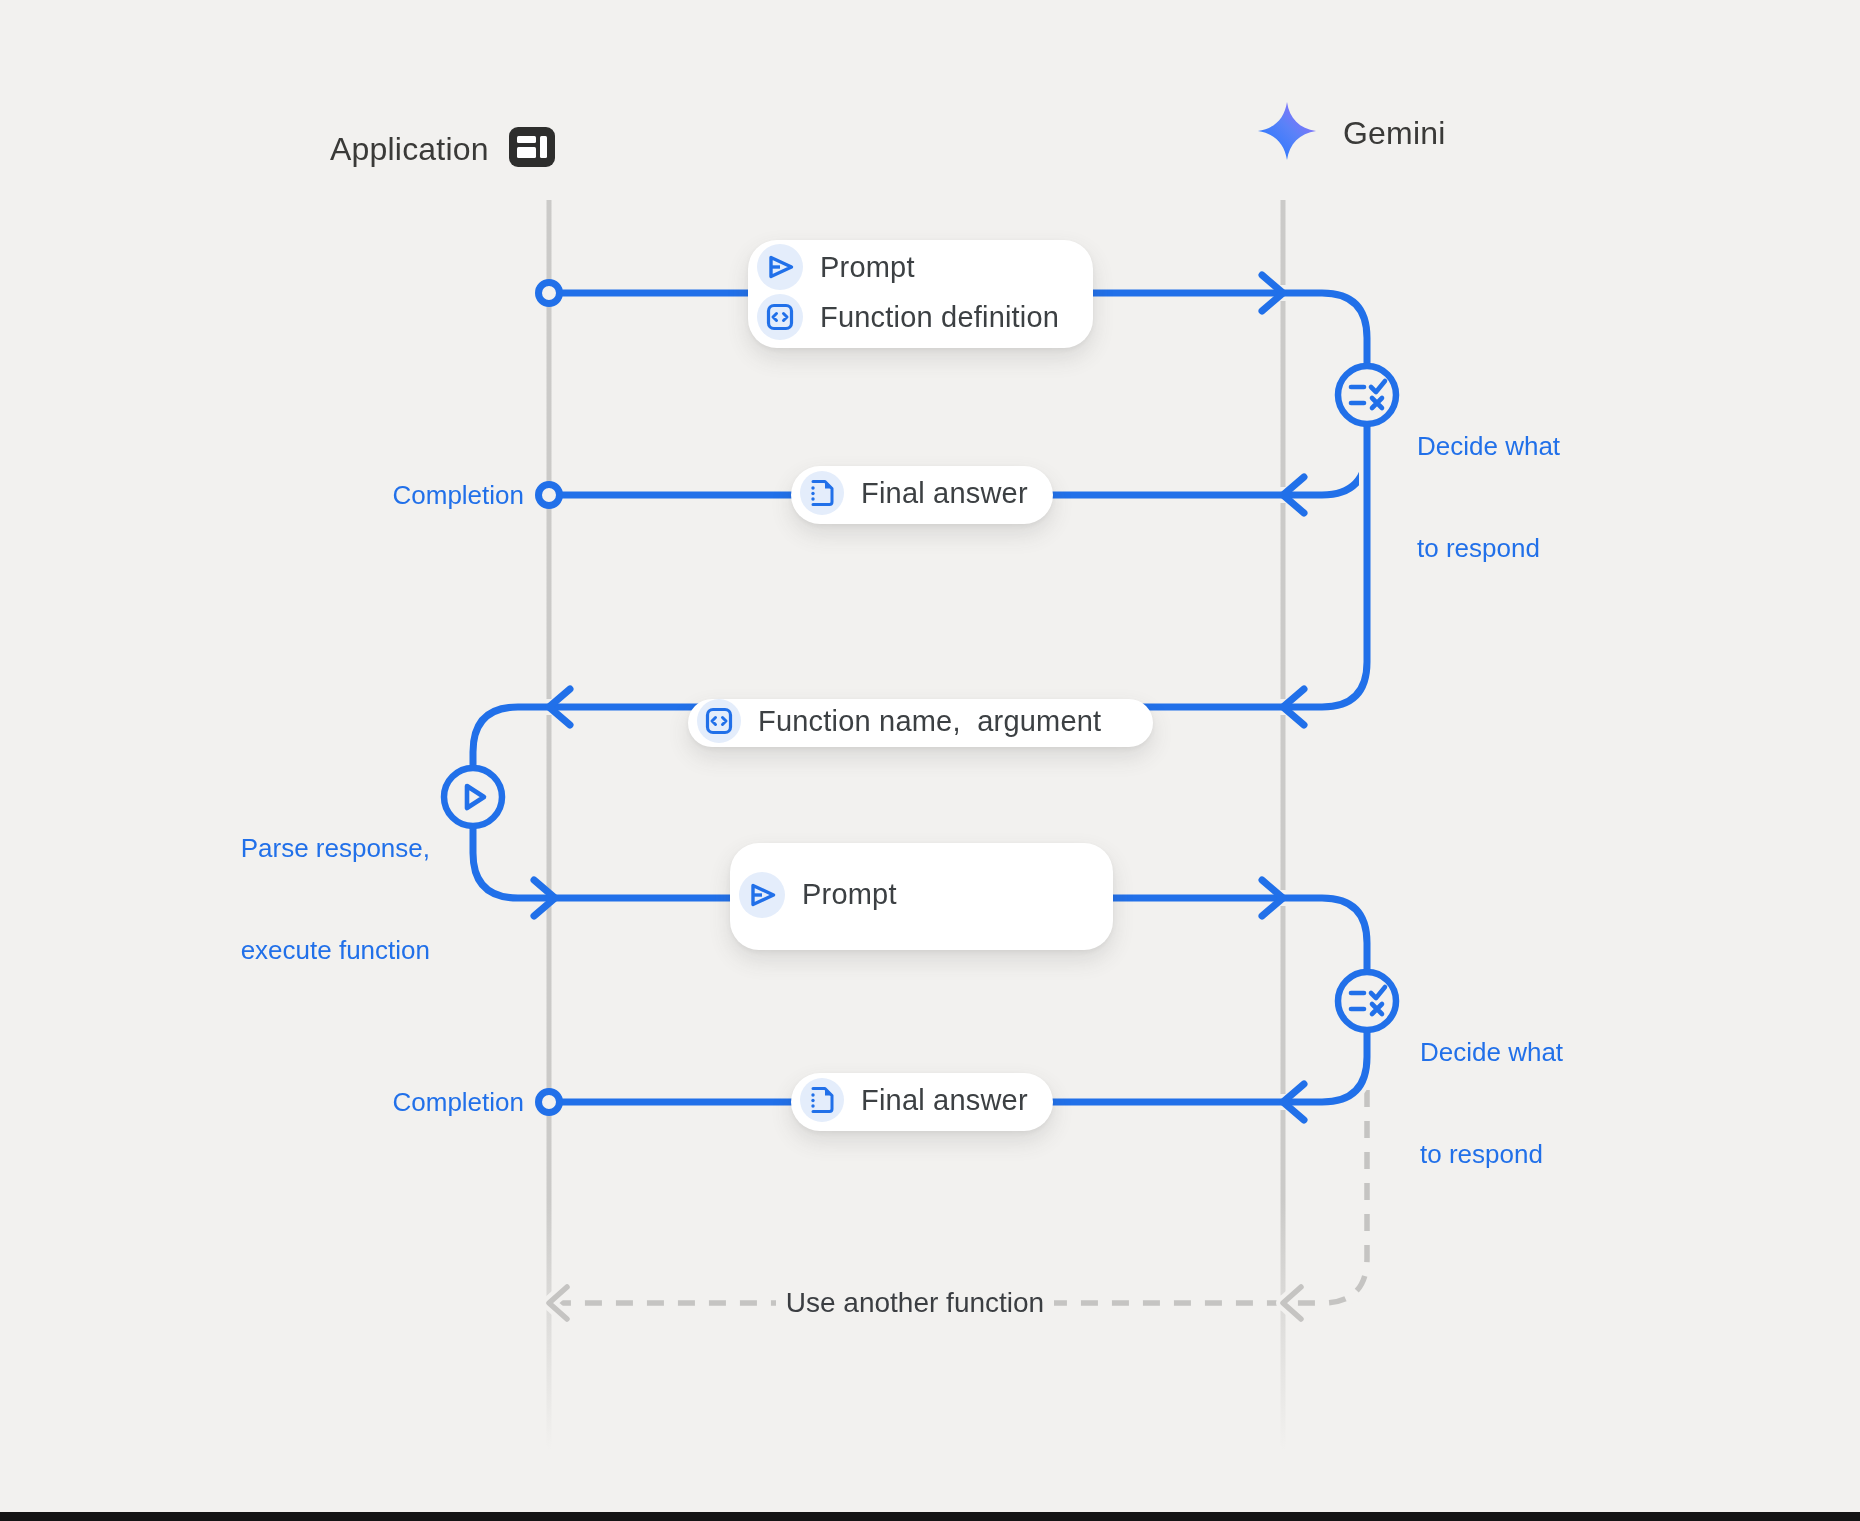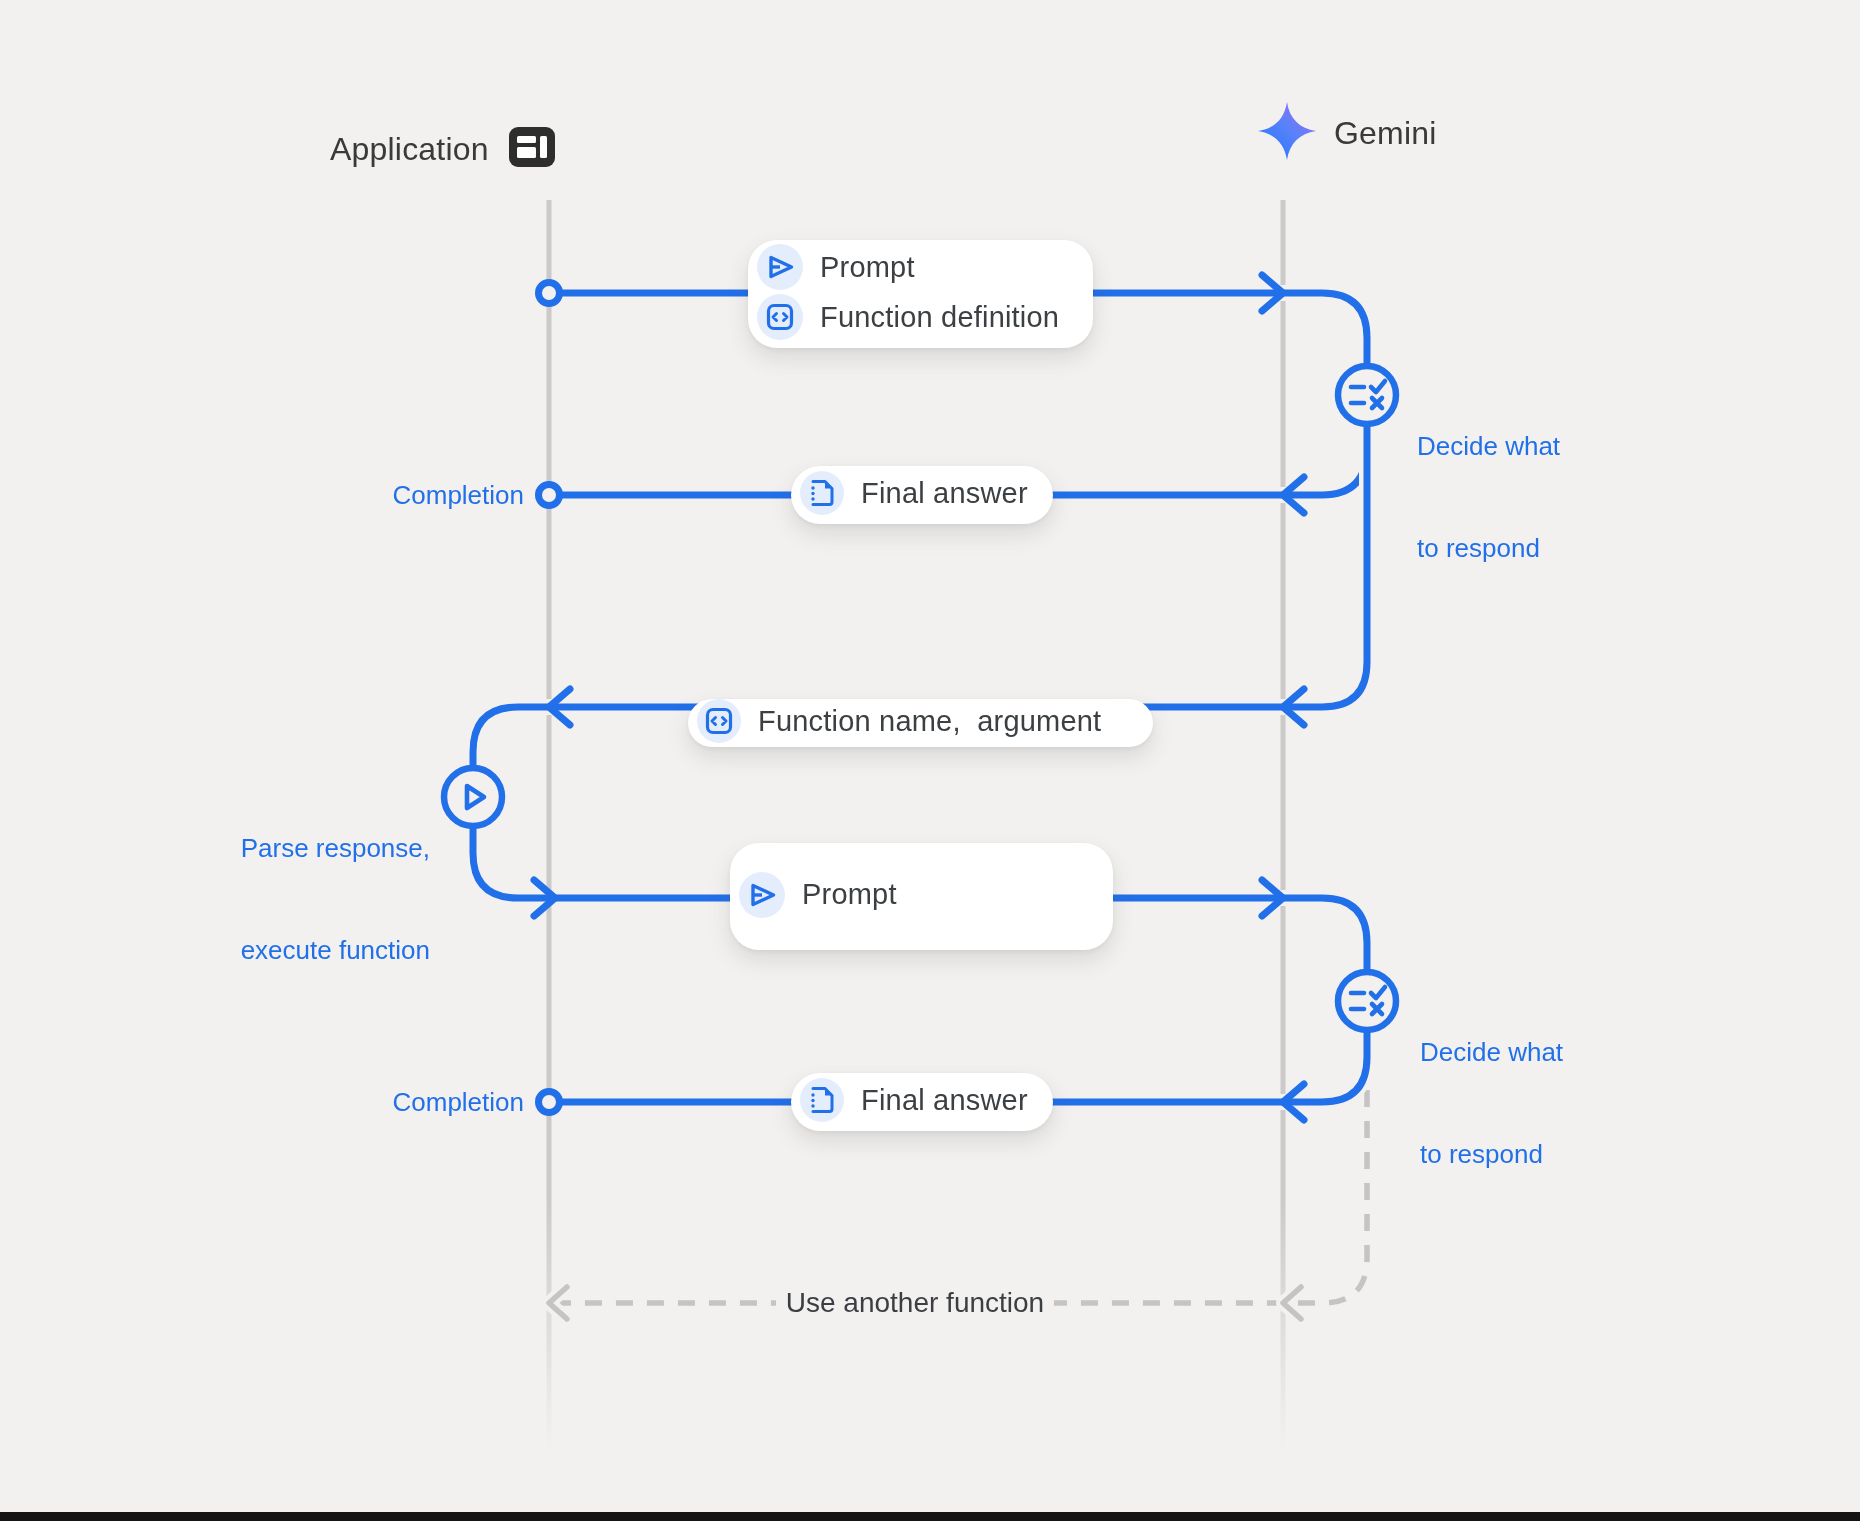--- a/index.html
+++ b/index.html
@@ -10,21 +10,21 @@
     position:relative;overflow:hidden;
     color:#3b3e42;
   }
   .stage{position:absolute;inset:0;}
   svg.lines{position:absolute;left:0;top:0;}
 
   
   .actor{position:absolute;display:flex;align-items:center;height:50px;}
   .actor-label{font-size:32px;font-weight:500;color:#3a3a38;letter-spacing:.2px;white-space:pre;}
   .actor-app{left:330px;top:112px;gap:20px;margin-top:12px;}
-  .actor-gemini{left:1256px;top:108px;gap:16px;align-items:center;}
+  .actor-gemini{left:1256px;top:108px;gap:25px;align-items:center;}
 
   
   .pill{
     position:absolute;background:#ffffff;
     box-shadow:0 10px 22px rgba(70,70,70,.14),0 2px 5px rgba(0,0,0,.05);
     display:flex;flex-direction:column;justify-content:space-evenly;
     padding:0 22px 4px 9px;box-sizing:border-box;
   }
   .pill .row{display:flex;align-items:center;gap:17px;}
   .chip{

